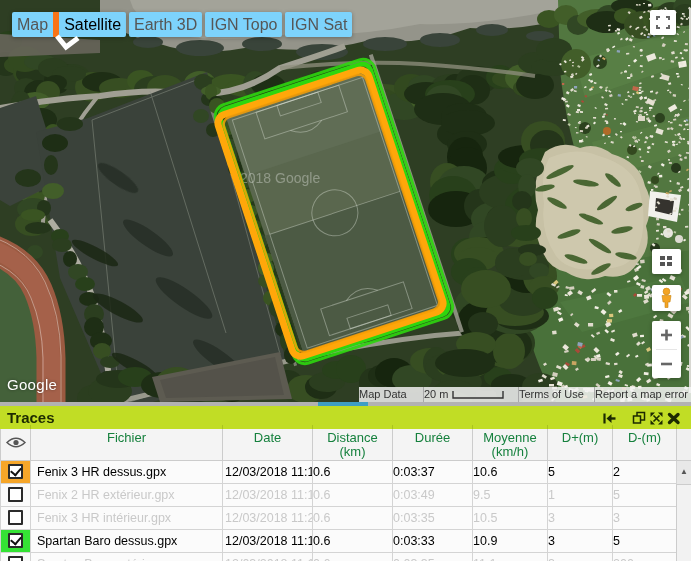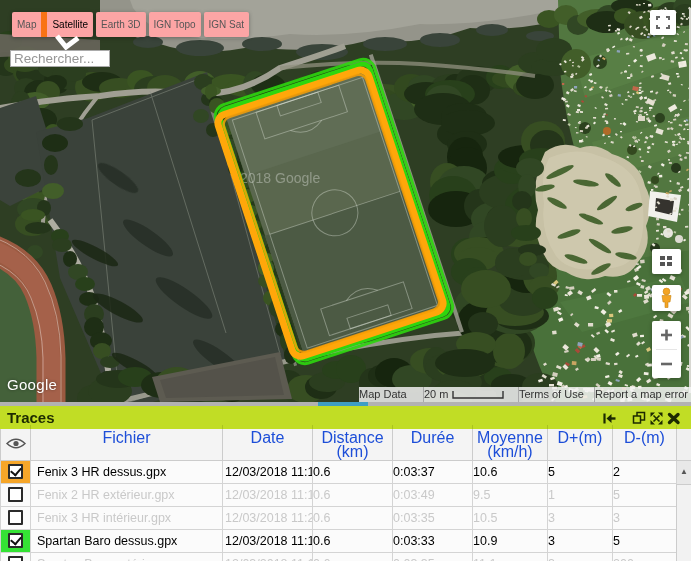--- a/index.html
+++ b/index.html
@@ -1,35 +1,35 @@
 <!DOCTYPE html>
 <html><head><meta charset="utf-8"><title>Traces</title>
 <style>
 *{margin:0;padding:0;box-sizing:border-box}
 html,body{width:691px;height:561px;overflow:hidden;font-family:"Liberation Sans",sans-serif;background:#fff}
 #map{position:relative;width:691px;height:402px;overflow:hidden;background:#2e3e23}
 #map > svg{position:absolute;left:0;top:0}
 .btnrow{position:absolute;top:12px;left:12px;display:flex;gap:3px}
-.gbtn{background:#fca5a5;border-radius:2px;box-shadow:0 1px 4px rgba(0,0,0,.3);height:25px;display:flex;align-items:flex-start;font-size:10px;color:#565656}
+.gbtn{background:#7dd3fc;border-radius:2px;box-shadow:0 1px 4px rgba(0,0,0,.3);height:25px;display:flex;align-items:flex-start;font-size:16px;color:#565656}
 .gbtn span{padding:0 5px;line-height:25px;white-space:nowrap}
 .gbtn .sel{color:#000;font-weight:normal;border-left:6px solid #f97316}
 #search{position:absolute;left:10px;top:50px;width:100px;height:17px;background:#fff;border:1px solid #ababab;font-size:13.5px;color:#969696;padding:0 3px;line-height:16px}
 #fsbtn{position:absolute;left:650px;top:10px;width:26px;height:25px;background:#fff;border-radius:2px;box-shadow:0 1px 4px rgba(0,0,0,.3)}
 .ctl{position:absolute;left:652px;width:29px;background:#fff;border-radius:2px;box-shadow:0 1px 4px rgba(0,0,0,.3)}
 #attrib{position:absolute;right:0;bottom:0;height:15px;display:flex;align-items:center;font-size:11px;color:#333}
 #attrib .seg{background:rgba(245,245,245,.85);border-left:1px solid #a8a8a8;height:15px;line-height:15px;white-space:nowrap;text-align:left}
 #attrib .seg:first-child{border-left:none;background:rgba(235,235,235,.88)}
 #glogo{position:absolute;left:7px;top:376px;color:#fff;font-size:15px;font-weight:500;letter-spacing:.3px;text-shadow:0 0 3px rgba(0,0,0,.45)}
 #hscroll{width:691px;height:4px;background:#b2b2b2;position:relative}
 #hscroll .thumb{position:absolute;left:318px;top:0;width:50px;height:4px;background:#3e9ec4}
 #tbar{width:691px;height:23px;background:#c1dd25;position:relative}
 #tbar .title{position:absolute;left:7px;top:3px;font-size:15px;font-weight:bold;color:#1d2b01}
 #tbar svg{position:absolute;top:0;left:0}
 table{border-collapse:collapse;table-layout:fixed;width:691px;font-size:12.5px}
-th{font-weight:normal;font-size:16px;color:#1d4ed8;background:#f4f4f4;border:1px solid #ccc;border-top:none;height:31px;line-height:14px;vertical-align:top;padding-top:2px}
+th{font-weight:normal;font-size:13px;color:#15803d;background:#f4f4f4;border:1px solid #ccc;border-top:none;height:31px;line-height:14px;vertical-align:top;padding-top:2px}
 td{border:1px solid #d4d4d4;height:23px;background:#fbfbfb;overflow:hidden;white-space:nowrap;vertical-align:middle}
 tr.off td{color:#c9c9c9}
 td.num{padding-right:9px}
 td.file{padding-left:6px;color:#000}
 tr.off td.file,tr.off td.date{color:#c9c9c9}
 td.date{padding-left:2px}
 td.cb{text-align:center;padding:0}
 .cbx{display:inline-block;width:15px;height:15px;background:#fff;border:2px solid #2b2b2b;border-radius:1px;position:relative;vertical-align:middle}
 .cbx.ck:after{content:"";position:absolute;left:1px;top:1px;width:8px;height:5px;border-left:2.5px solid #111;border-bottom:2.5px solid #111;transform:rotate(-50deg)}
 </style></head>
@@ -991,21 +991,20 @@
       </div>
 <div class="gbtn">
         <span>IGN Sat</span>
       </div>
 </div>
 
 <svg style="position:absolute;left:54px;top:33px" width="30" height="18">
       <path d="M3,3 L12,14 L24,5" fill="none" stroke="#fff" stroke-width="5"></path>
     </svg>
 
-<div id="search">Rechercher...</div>
 
 <div id="fsbtn"><svg width="26" height="25" viewBox="0 0 26 25">
         <g stroke="#666" stroke-width="2" fill="none">
           <path d="M7,10 L7,7 L10,7"></path>
           <path d="M16,7 L19,7 L19,10"></path>
           <path d="M19,15 L19,18 L16,18"></path>
           <path d="M10,18 L7,18 L7,15"></path>
         </g>
       </svg></div>
 

